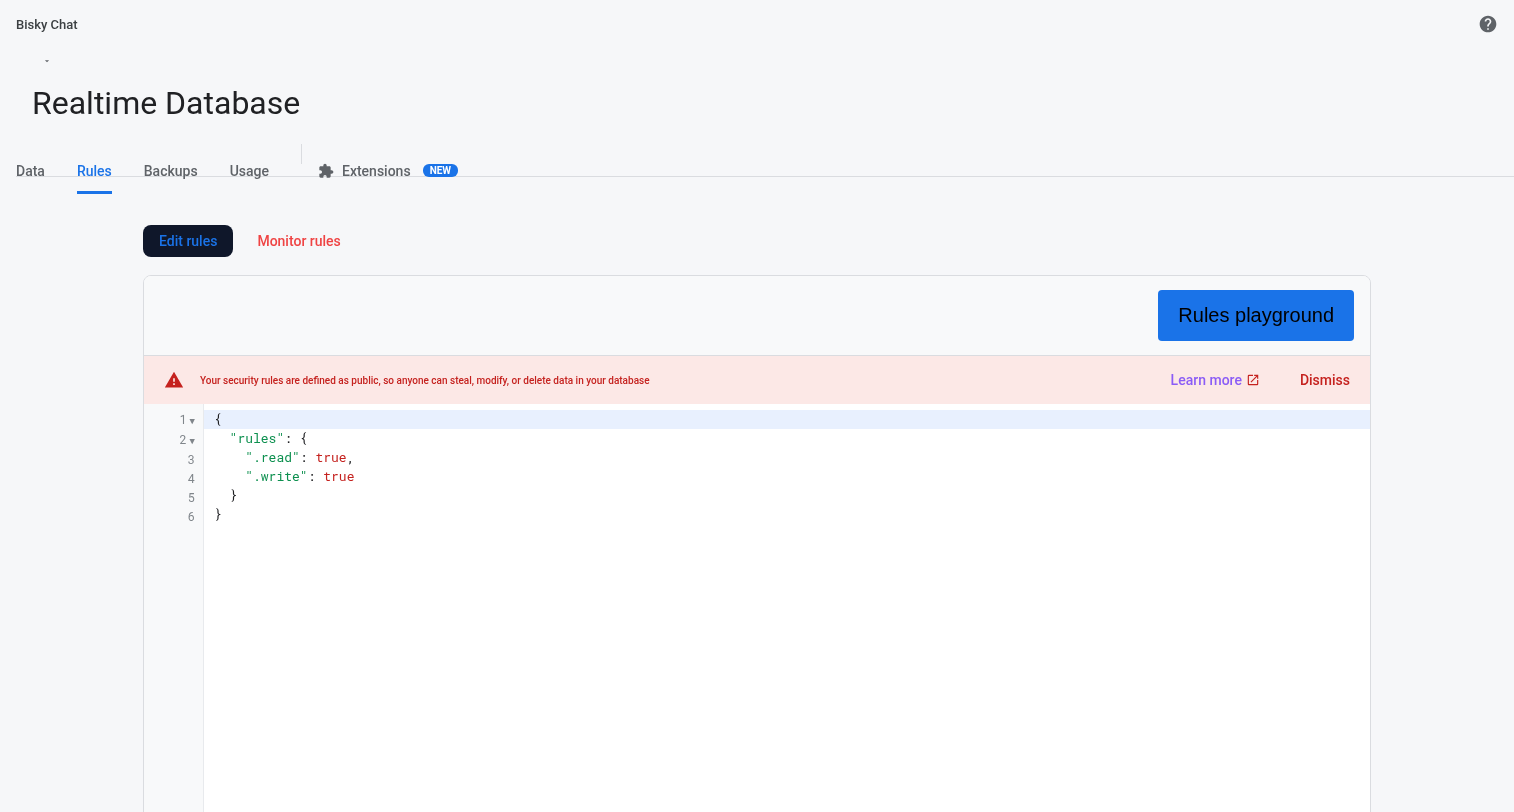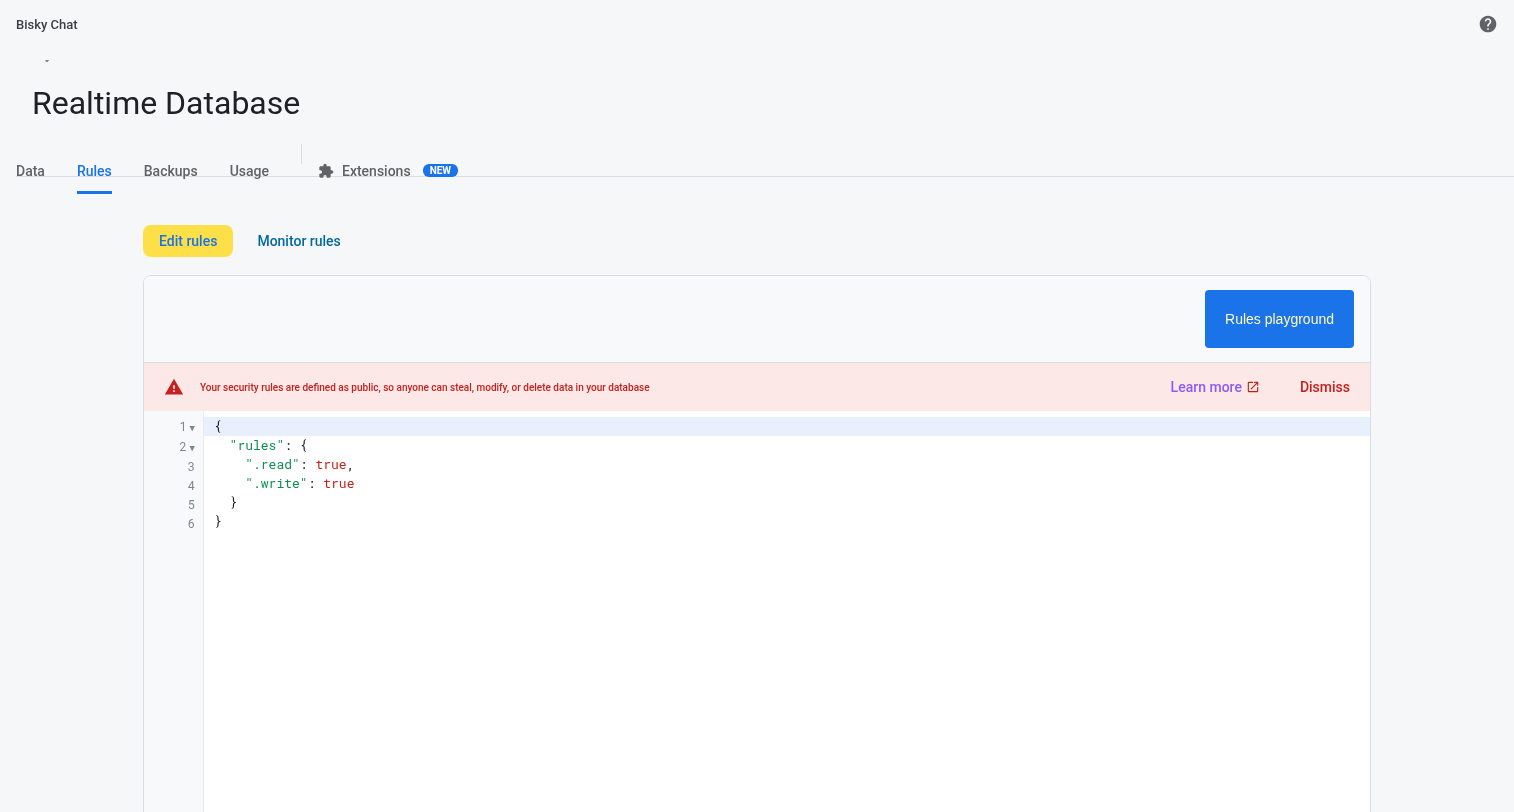--- a/index.html
+++ b/index.html
@@ -105,47 +105,47 @@
     }
     .subtabs {
       display: flex;
       gap: 8px;
       margin-bottom: 18px;
     }
     .subtab {
       padding: 8px 16px;
       font-size: 14px;
       font-weight: 500;
-      color: #0369a1;
+      color: #ef4444;
       cursor: pointer;
       border-radius: 8px;
     }
     .subtab.active {
-      background: #fde047;
+      background: #0f172a;
       color: #1a73e8;
     }
     .card {
       background: #fff;
       border: 1px solid #dadce0;
       border-radius: 8px;
       overflow: hidden;
     }
     .card-header {
       display: flex;
       justify-content: flex-end;
       padding: 14px 16px;
       background: #f8f9fa;
       border-bottom: 1px solid #dadce0;
     }
     .btn-primary {
       background: #1a73e8;
-      color: #fef9c3;
+      color: #000000;
       border: none;
-      padding: 21px 20px;
-      font-size: 14px;
+      padding: 14px 20px;
+      font-size: 20px;
       font-weight: 500;
       border-radius: 4px;
       cursor: pointer;
     }
     .alert {
       display: flex;
       align-items: center;
       background: #fce8e6;
       padding: 14px 20px;
       gap: 16px;

